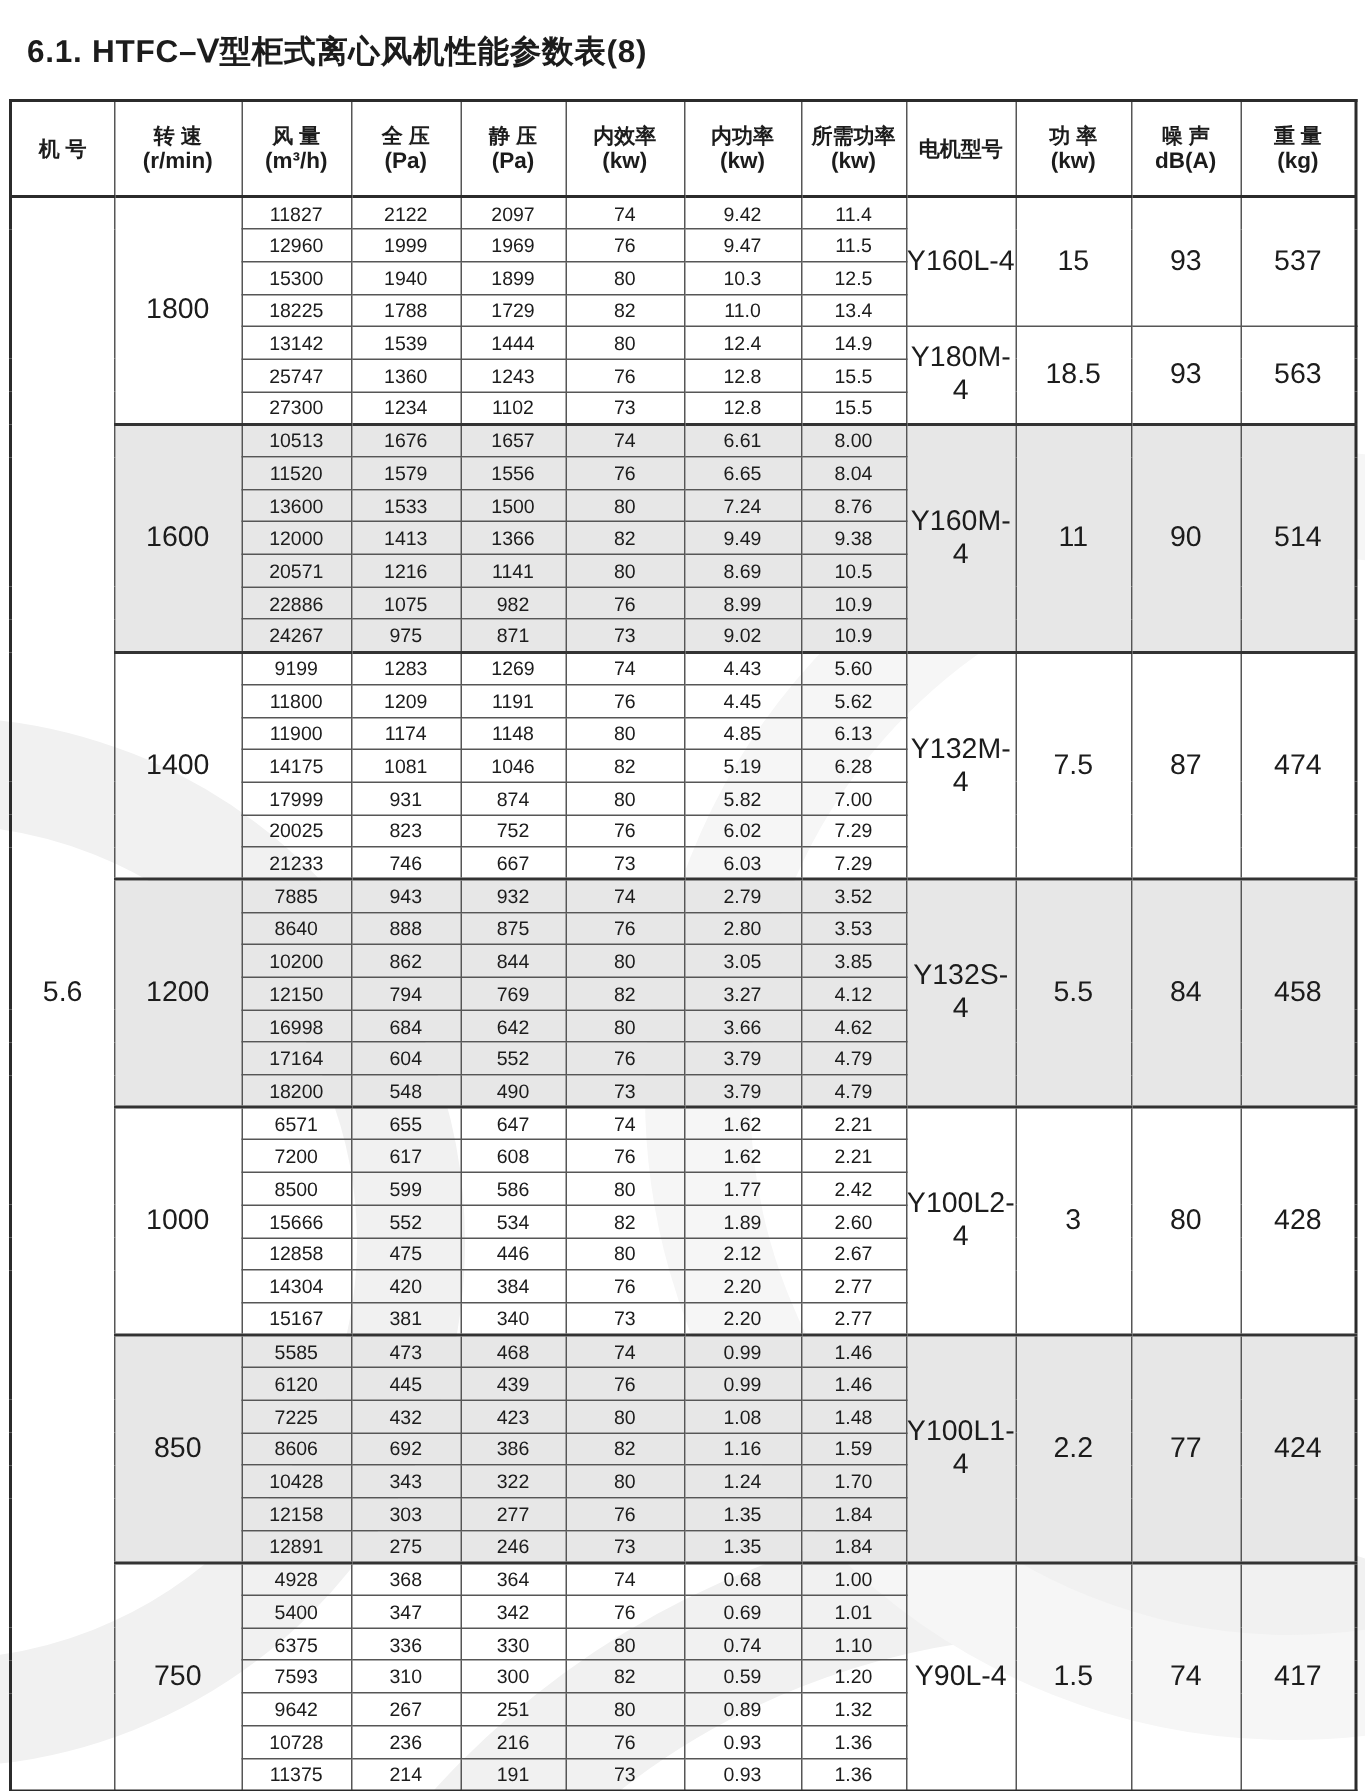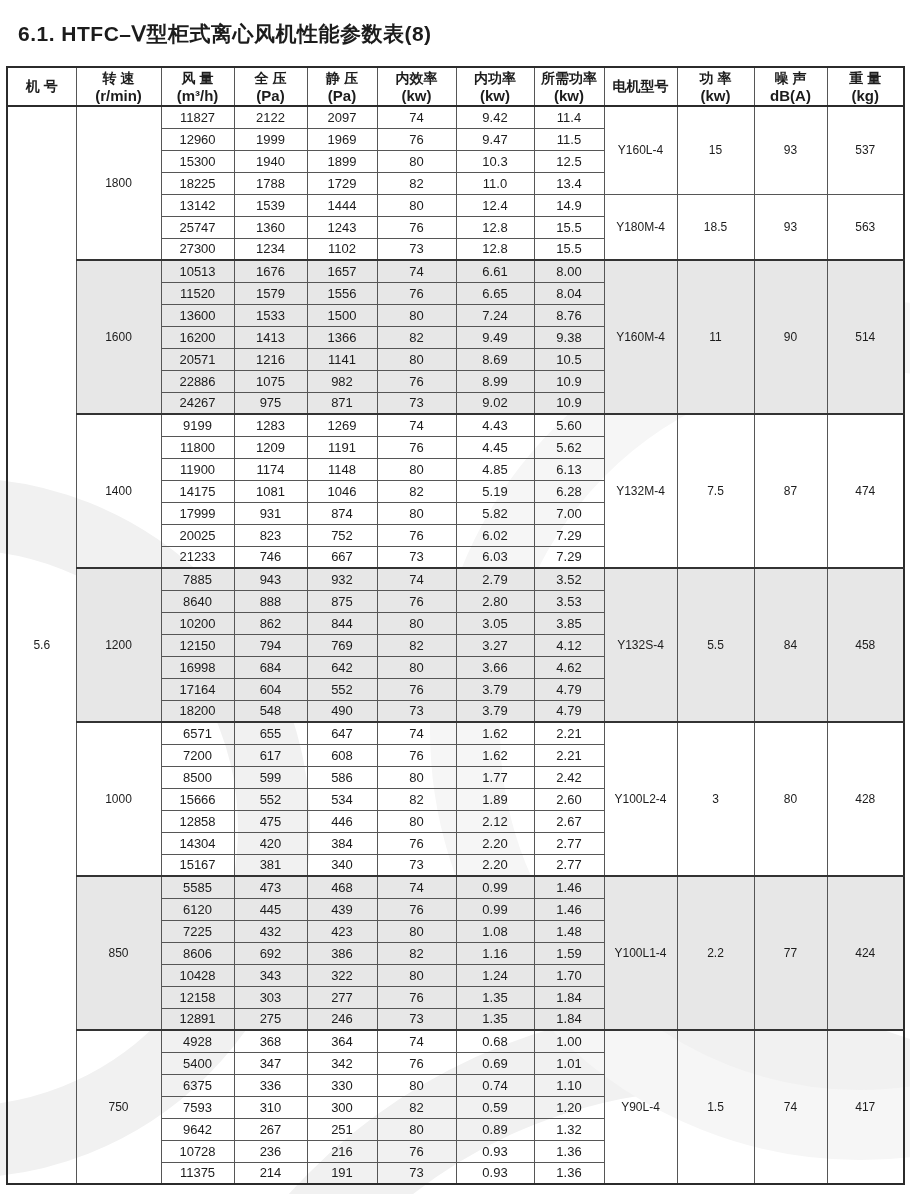--- a/index.html
+++ b/index.html
@@ -21,27 +21,27 @@
     width:897px; height:1119px;
     border-collapse:collapse; table-layout:fixed;
     border:2px solid #2b2b2b;
   }
   th, td {
     border:1px solid #565656;
     text-align:center; vertical-align:middle;
     font-size:13px; padding:0; overflow:hidden;
     background:transparent;
   }
-  thead tr { height:39px; }
+  thead tr { height:64px; }
   thead th { font-size:14px; font-weight:bold; border-bottom:2px solid #2b2b2b; line-height:17px; }
   thead th .unit { font-weight:bold; font-size:15px; }
   tbody tr { height:21.69px; }
   tbody tr.group-start td { border-top:2px solid #333333; }
   tbody tr.shaded { background:#e7e7e7; }
-  td.merged { font-size:12px; }
+  td.merged { font-size:19px; }
 </style>
 </head>
 <body>
 
 <div class="watermark" id="wm1"></div>
 <div class="watermark" id="wm2"></div>
 <div class="watermark" id="wm3"></div>
 
 <h1 class="title">6.1. HTFC–Ⅴ型柜式离心风机性能参数表(8)</h1>
 
@@ -200,21 +200,21 @@
       </tr>
       <tr class="shaded">
         <td>13600</td>
         <td>1533</td>
         <td>1500</td>
         <td>80</td>
         <td>7.24</td>
         <td>8.76</td>
       </tr>
       <tr class="shaded">
-        <td>16200</td>
+        <td>12000</td>
         <td>1413</td>
         <td>1366</td>
         <td>82</td>
         <td>9.49</td>
         <td>9.38</td>
       </tr>
       <tr class="shaded">
         <td>20571</td>
         <td>1216</td>
         <td>1141</td>

